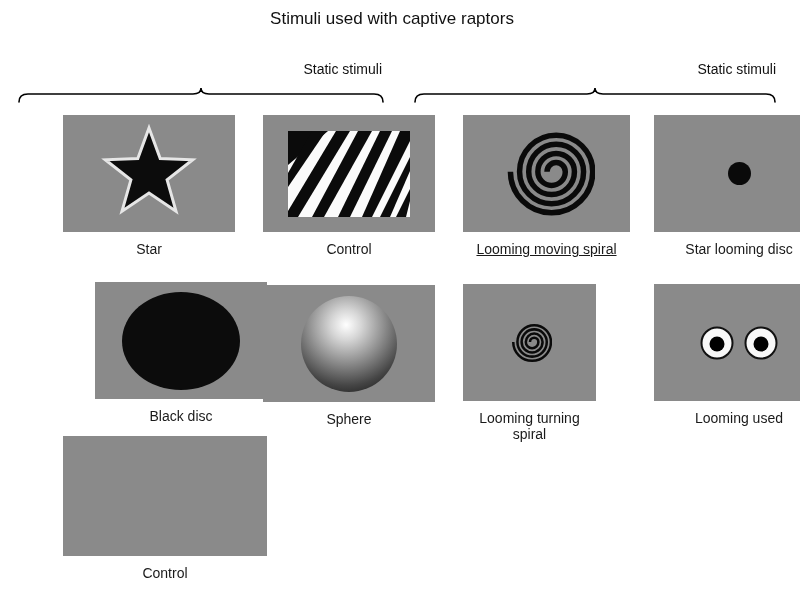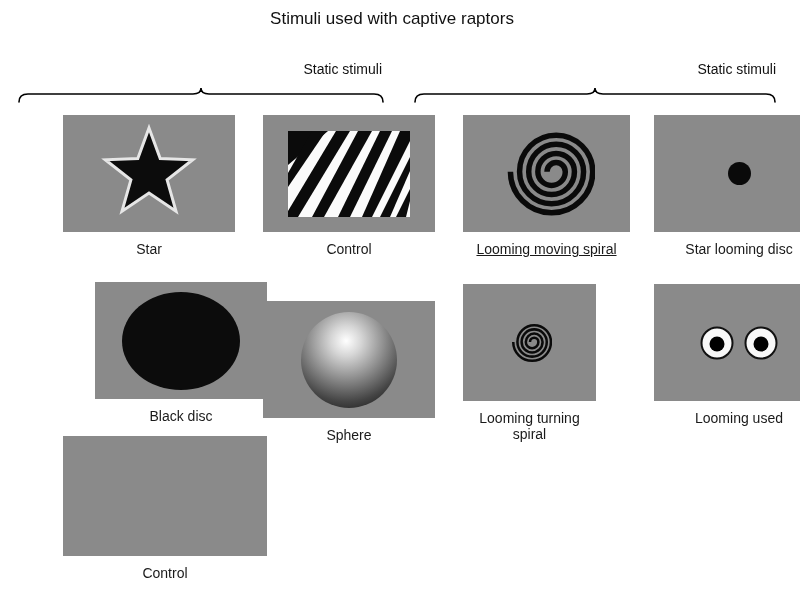--- a/index.html
+++ b/index.html
@@ -21,21 +21,21 @@
   .box{
     width:100%;height:117px;background:#8a8a8a;
     display:flex;align-items:center;justify-content:center;overflow:hidden;
   }
   .caption{text-align:center;padding-top:9px;font-size:14px;color:#1a1a1a;}
   .panel-star{left:15px;top:115px;width:172px;}
   .panel-stripes{left:215px;top:115px;width:172px;}
   .panel-moving-spiral{left:415px;top:115px;width:167px;text-decoration:underline;}
   .panel-looming-disc{left:606px;top:115px;width:170px;}
   .panel-black-disc{left:15px;top:282px;width:172px;margin-left:32px;}
-  .panel-sphere{left:215px;top:285px;width:172px;margin-top:16px;}
+  .panel-sphere{left:215px;top:285px;width:172px;}
   .panel-turning-spiral{left:415px;top:284px;width:133px;}
   .panel-looming-eyes{left:606px;top:284px;width:170px;}
   .panel-control{left:15px;top:436px;width:204px;}
   .panel-control .box{height:120px;}
   .black-disc-shape{width:118px;height:98px;border-radius:50%;background:#0c0c0c;}
   .small-dot-shape{width:23px;height:23px;border-radius:50%;background:#0a0a0a;}
   .sphere-shape{
     width:96px;height:96px;border-radius:50%;
     background:radial-gradient(circle at 47% 30%, #ffffff 0%, #d6d6d6 18%, #969696 42%, #454545 72%, #101010 97%);
   }

